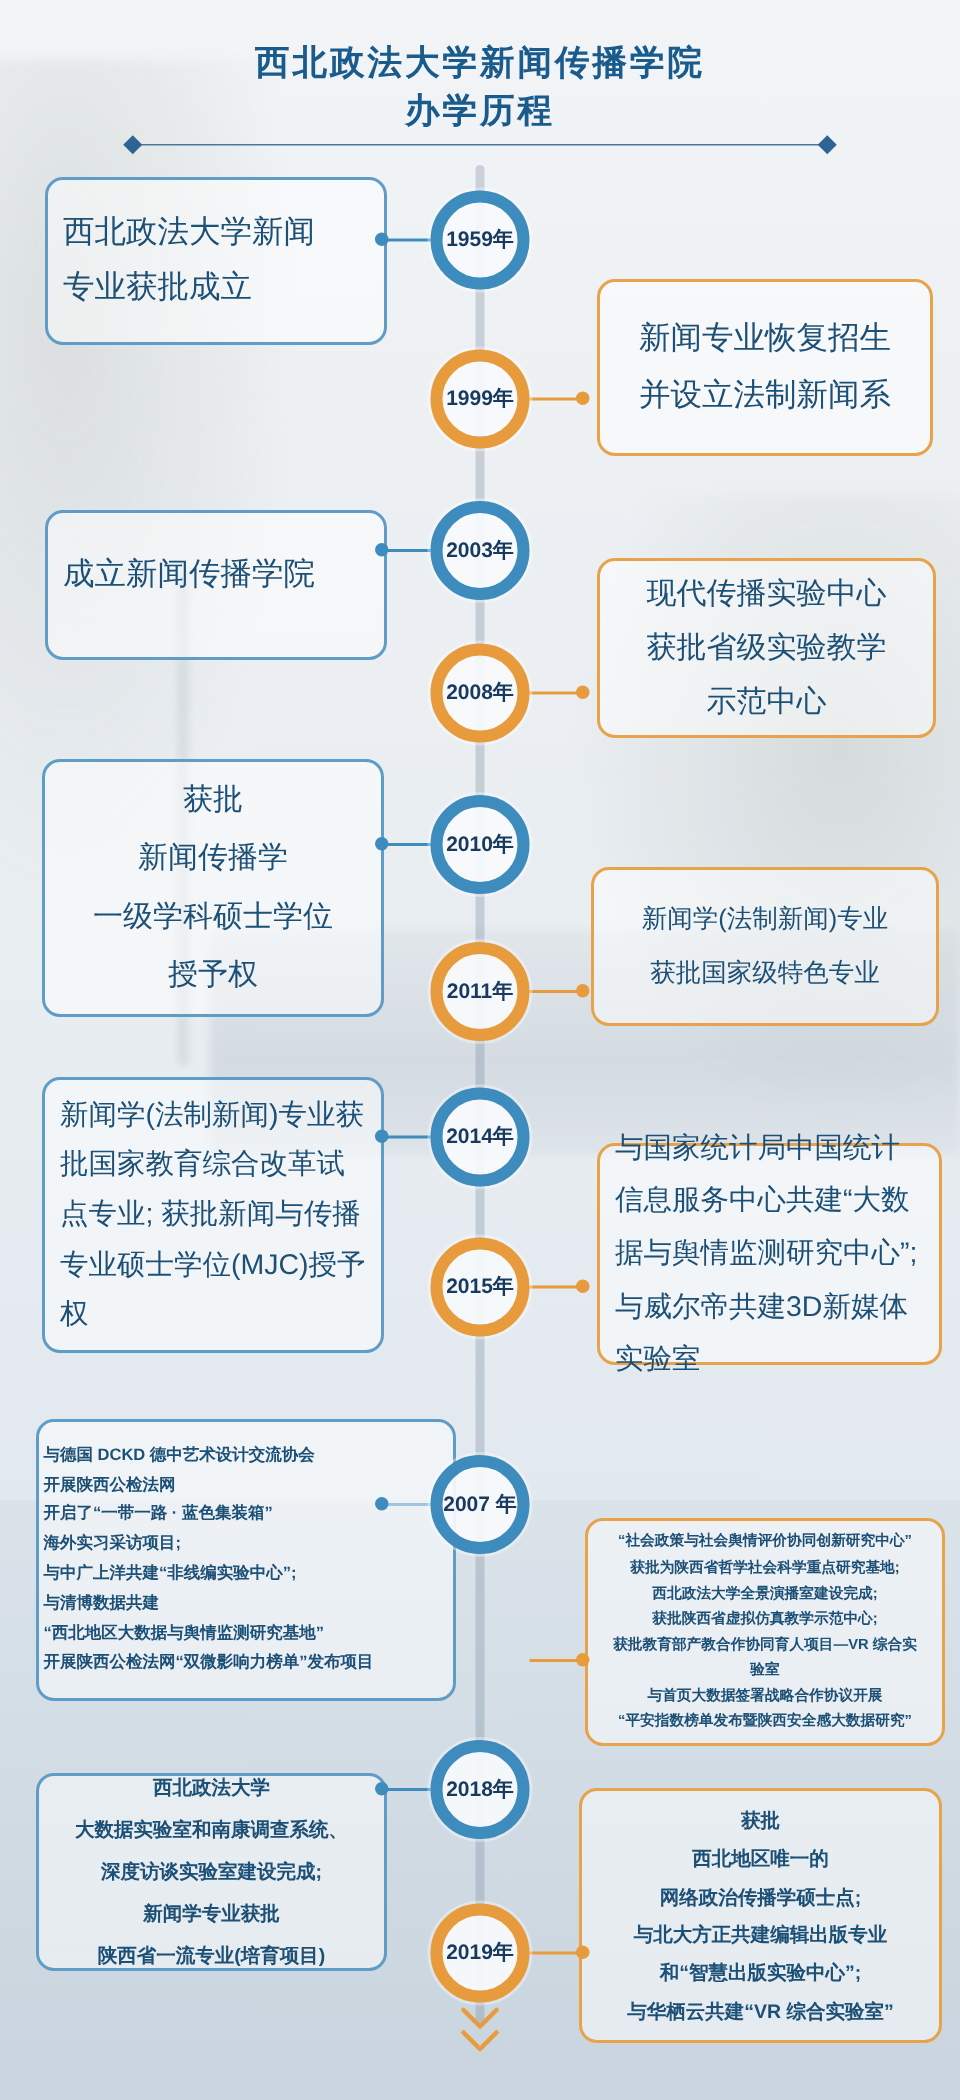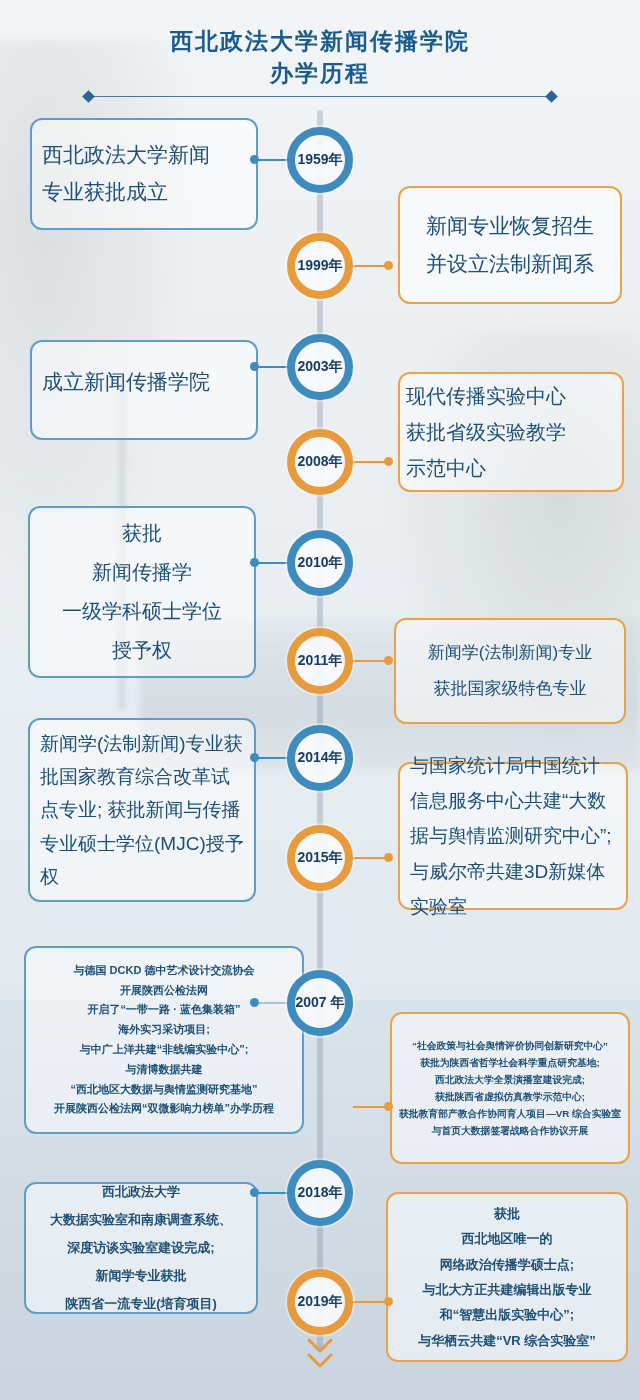--- a/index.html
+++ b/index.html
@@ -42,27 +42,27 @@
 
   .box{position:absolute;box-sizing:border-box;border:2px solid;border-radius:12px;
        background:rgba(255,255,255,.5);color:#1d5076;display:flex;flex-direction:column;
        justify-content:center;z-index:2;}
   .box.blue{border-color:#5f9dc8;} .box.orange{border-color:#e8a24a;}
   .tl{width:100%;}
 
   .b0{left:30px;top:118px;width:228px;height:112px;font-size:21px;line-height:1.75;text-align:left;padding:6px 6px 6px 10px;font-weight:500;}
   .b1{left:398px;top:186px;width:224px;height:118px;font-size:21px;line-height:1.8;text-align:center;padding:6px;font-weight:500;}
   .b2{left:30px;top:340px;width:228px;height:100px;font-size:21px;text-align:left;padding:6px 6px 22px 10px;font-weight:500;}
-  .b3{left:398px;top:372px;width:226px;height:120px;font-size:20px;line-height:1.8;padding:6px;font-weight:500;}
+  .b3{left:398px;top:372px;width:226px;height:120px;font-size:20px;line-height:1.8;text-align:center;padding:6px;font-weight:500;}
   .b4{left:28px;top:506px;width:228px;height:172px;font-size:20px;line-height:1.95;text-align:center;padding:6px;font-weight:500;}
-  .b5{left:394px;top:578px;width:232px;height:106px;font-size:17px;line-height:2.1;text-align:center;padding:6px;font-weight:500;margin-top:40px;}
+  .b5{left:394px;top:578px;width:232px;height:106px;font-size:17px;line-height:2.1;text-align:center;padding:6px;font-weight:500;}
   .b6{left:28px;top:718px;width:228px;height:184px;font-size:19px;line-height:1.75;text-align:left;padding:8px 10px;font-weight:500;}
   .b7{left:398px;top:762px;width:230px;height:148px;font-size:19px;line-height:1.85;text-align:left;padding:8px 10px;font-weight:500;}
-  .b8{left:24px;top:946px;width:280px;height:188px;font-size:11px;line-height:1.8;text-align:center;padding:6px 3px;font-weight:600;}
-  .b9{left:390px;top:1012px;width:240px;height:152px;font-size:9.8px;line-height:1.75;text-align:center;padding:6px 3px;font-weight:600;}
+  .b8{left:24px;top:946px;width:280px;height:188px;font-size:11px;line-height:1.8;text-align:left;padding:6px 3px;font-weight:600;}
+  .b9{left:390px;top:1012px;width:240px;height:152px;font-size:9.8px;line-height:1.75;text-align:center;padding:6px 13px;font-weight:600;}
   .b10{left:24px;top:1182px;width:234px;height:132px;font-size:13px;line-height:2.15;text-align:center;padding:6px;font-weight:600;}
   .b11{left:386px;top:1192px;width:242px;height:170px;font-size:13px;line-height:1.95;text-align:center;padding:6px;font-weight:600;}
 
   .arrow{position:absolute;left:304px;top:1336px;z-index:2;}
 </style>
 </head>
 <body>
 
 <div class="canvas">
 
@@ -182,30 +182,31 @@
   </div>
 
   <div class="box blue b8">
     <div class="tl">与德国 DCKD 德中艺术设计交流协会</div>
     <div class="tl">开展陕西公检法网</div>
     <div class="tl">开启了“一带一路 · 蓝色集装箱”</div>
     <div class="tl">海外实习采访项目;</div>
     <div class="tl">与中广上洋共建“非线编实验中心”;</div>
     <div class="tl">与清博数据共建</div>
     <div class="tl">“西北地区大数据与舆情监测研究基地”</div>
-    <div class="tl">开展陕西公检法网“双微影响力榜单”办学历程</div>
+    <div class="tl">开展陕西公检法网“双微影响力榜单”发布项目</div>
   </div>
 
   <div class="box orange b9">
     <div class="tl">“社会政策与社会舆情评价协同创新研究中心”</div>
     <div class="tl">获批为陕西省哲学社会科学重点研究基地;</div>
     <div class="tl">西北政法大学全景演播室建设完成;</div>
     <div class="tl">获批陕西省虚拟仿真教学示范中心;</div>
     <div class="tl">获批教育部产教合作协同育人项目—VR 综合实验室</div>
     <div class="tl">与首页大数据签署战略合作协议开展</div>
+    <div class="tl">“平安指数榜单发布暨陕西安全感大数据研究”</div>
   </div>
 
   <div class="box blue b10">
     <div class="tl">西北政法大学</div>
     <div class="tl">大数据实验室和南康调查系统、</div>
     <div class="tl">深度访谈实验室建设完成;</div>
     <div class="tl">新闻学专业获批</div>
     <div class="tl">陕西省一流专业(培育项目)</div>
   </div>
 

